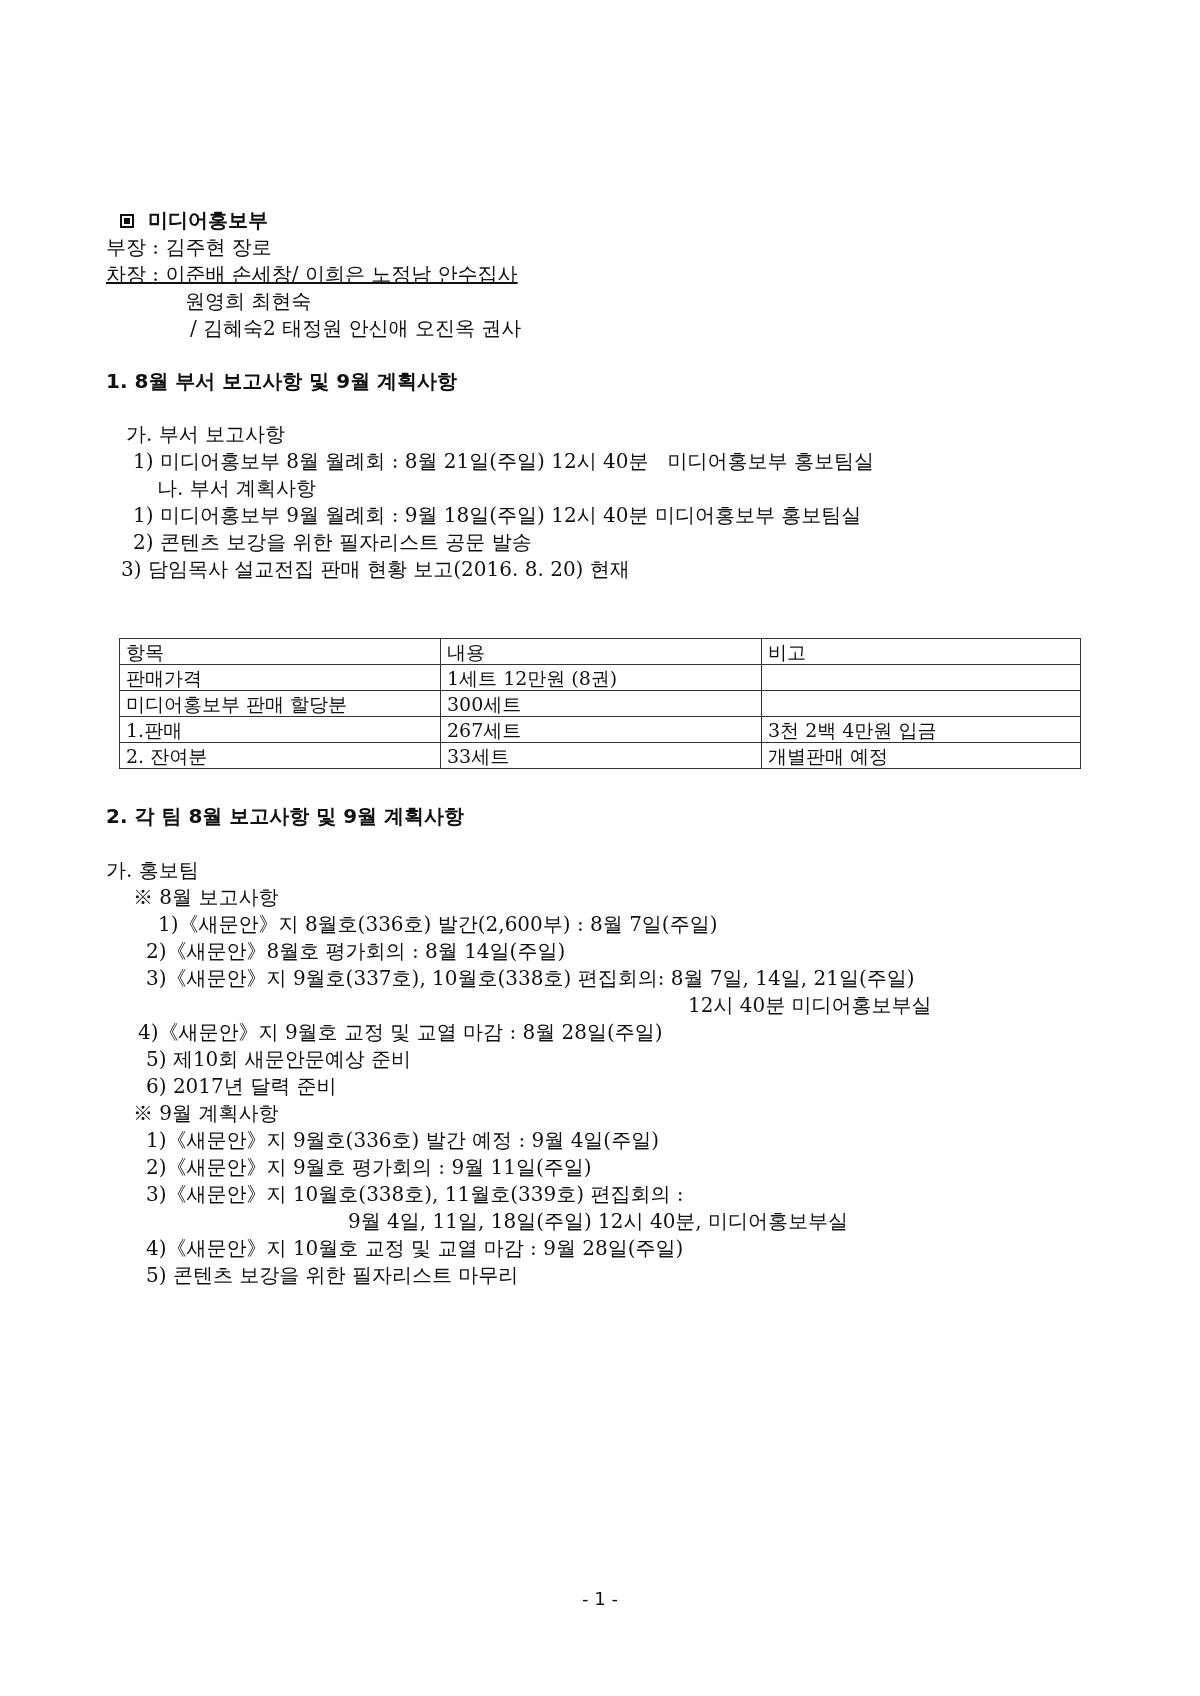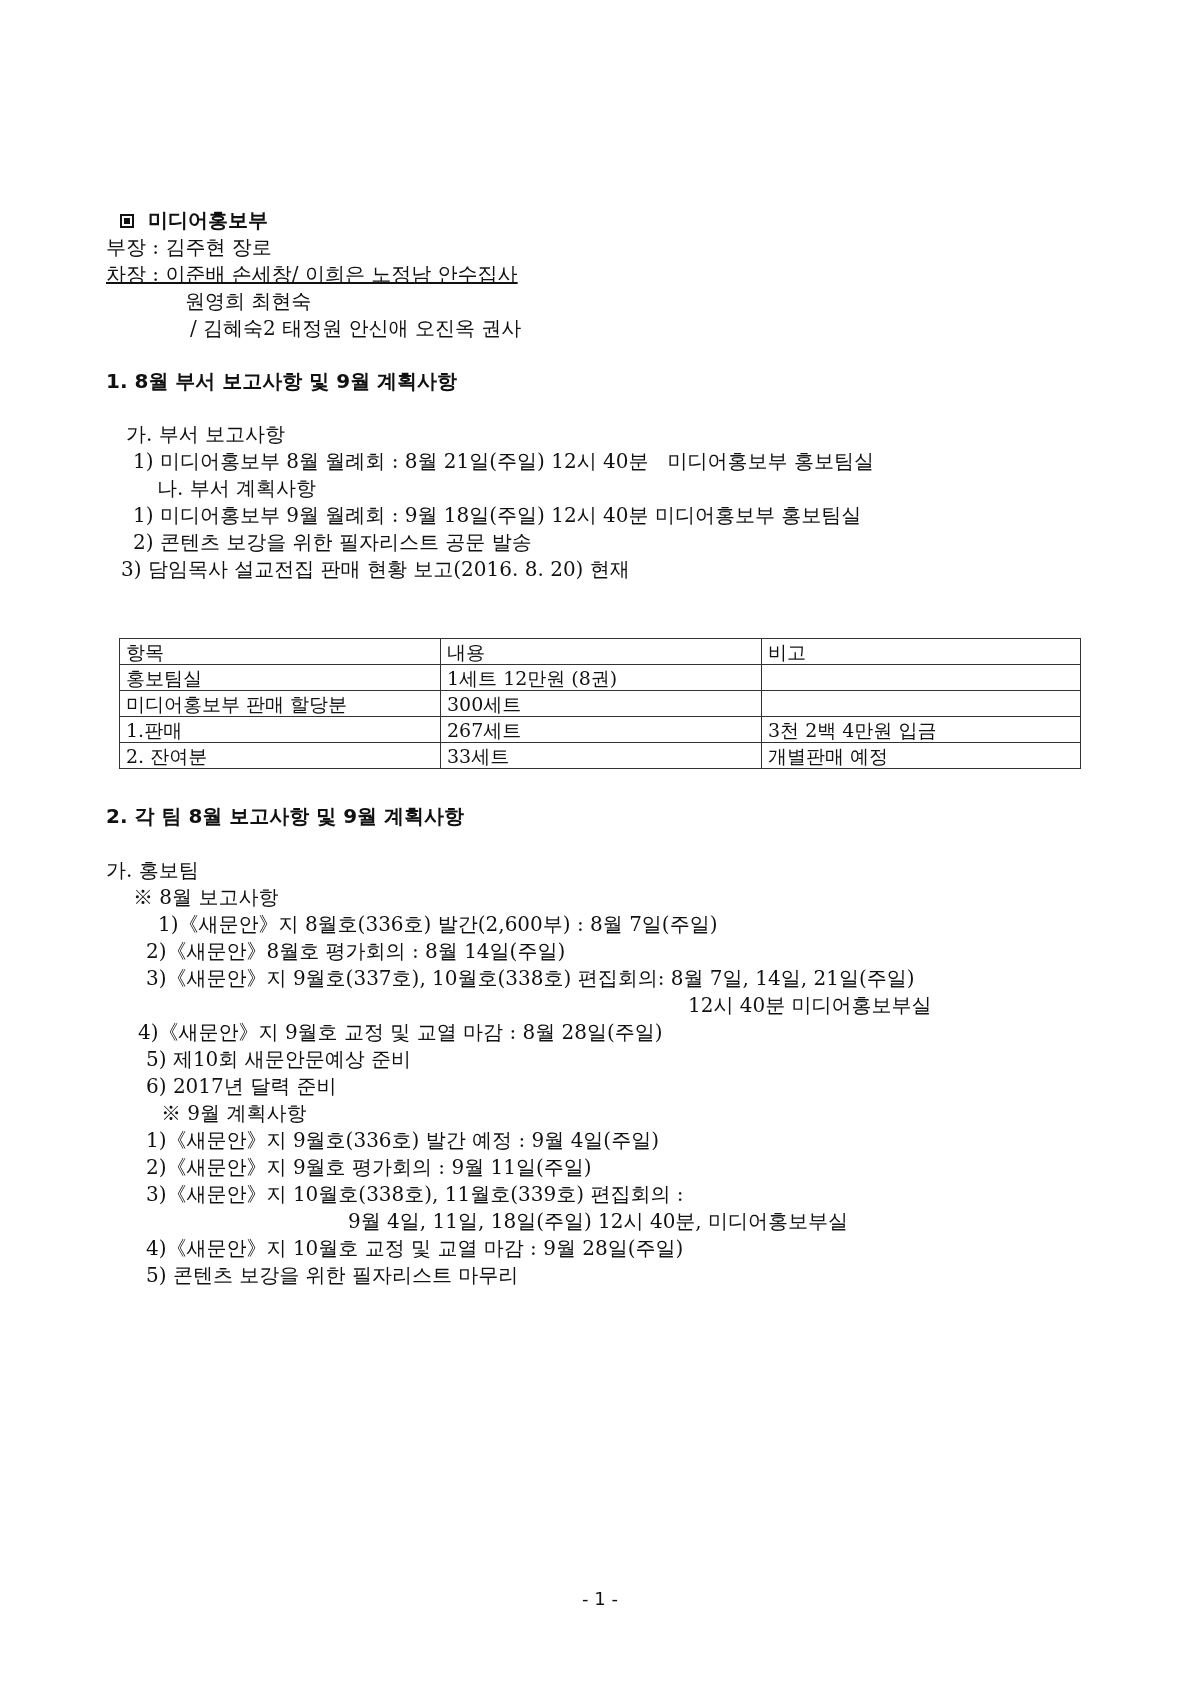--- a/index.html
+++ b/index.html
@@ -36,21 +36,21 @@
 <div class="ln" style="left:121px; top:556px;">3) 담임목사 설교전집 판매 현황 보고(2016. 8. 20) 현재</div>
 
 <table class="t">
   <tbody>
       <tr>
     <td class="c1">항목</td>
     <td class="c2">내용</td>
     <td>비고</td>
   </tr>
   <tr>
-    <td>홍보팀실</td>
+    <td>판매가격</td>
     <td>1세트 12만원 (8권)</td>
     <td></td>
   </tr>
   <tr>
     <td>미디어홍보부 판매 할당분</td>
     <td>300세트</td>
     <td></td>
   </tr>
   <tr>
     <td>1.판매</td>
@@ -69,21 +69,21 @@
 
 <div class="ln" style="left:106px; top:857px;">가. 홍보팀</div>
 <div class="ln" style="left:133px; top:884px;">※ 8월 보고사항</div>
 <div class="ln" style="left:146px; top:911px;margin-left:12px;">1)《새문안》지 8월호(336호) 발간(2,600부) : 8월 7일(주일)</div>
 <div class="ln" style="left:146px; top:938px;">2)《새문안》8월호 평가회의 : 8월 14일(주일)</div>
 <div class="ln" style="left:146px; top:965px;">3)《새문안》지 9월호(337호), 10월호(338호) 편집회의: 8월 7일, 14일, 21일(주일)</div>
 <div class="ln" style="left:688px; top:992px;">12시 40분 미디어홍보부실</div>
 <div class="ln" style="left:138px; top:1019px;">4)《새문안》지 9월호 교정 및 교열 마감 : 8월 28일(주일)</div>
 <div class="ln" style="left:146px; top:1046px;">5) 제10회 새문안문예상 준비</div>
 <div class="ln" style="left:146px; top:1073px;">6) 2017년 달력 준비</div>
-<div class="ln" style="left:133px; top:1100px;margin-left:28px;">※ 9월 계획사항</div>
+<div class="ln" style="left:133px; top:1100px;">※ 9월 계획사항</div>
 <div class="ln" style="left:146px; top:1127px;">1)《새문안》지 9월호(336호) 발간 예정 : 9월 4일(주일)</div>
 <div class="ln" style="left:146px; top:1154px;">2)《새문안》지 9월호 평가회의 : 9월 11일(주일)</div>
 <div class="ln" style="left:146px; top:1181px;">3)《새문안》지 10월호(338호), 11월호(339호) 편집회의 :</div>
 <div class="ln" style="left:348px; top:1208px;">9월 4일, 11일, 18일(주일) 12시 40분, 미디어홍보부실</div>
 <div class="ln" style="left:146px; top:1235px;">4)《새문안》지 10월호 교정 및 교열 마감 : 9월 28일(주일)</div>
 <div class="ln" style="left:146px; top:1262px;">5) 콘텐츠 보강을 위한 필자리스트 마무리</div>
 
 <div class="pageno">- 1 -</div>
 
 </body></html>

